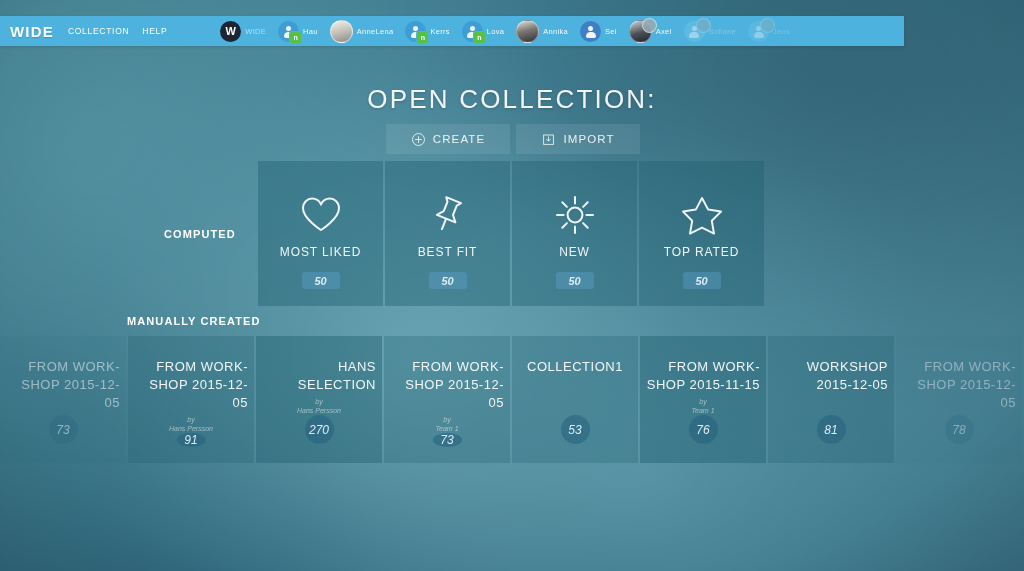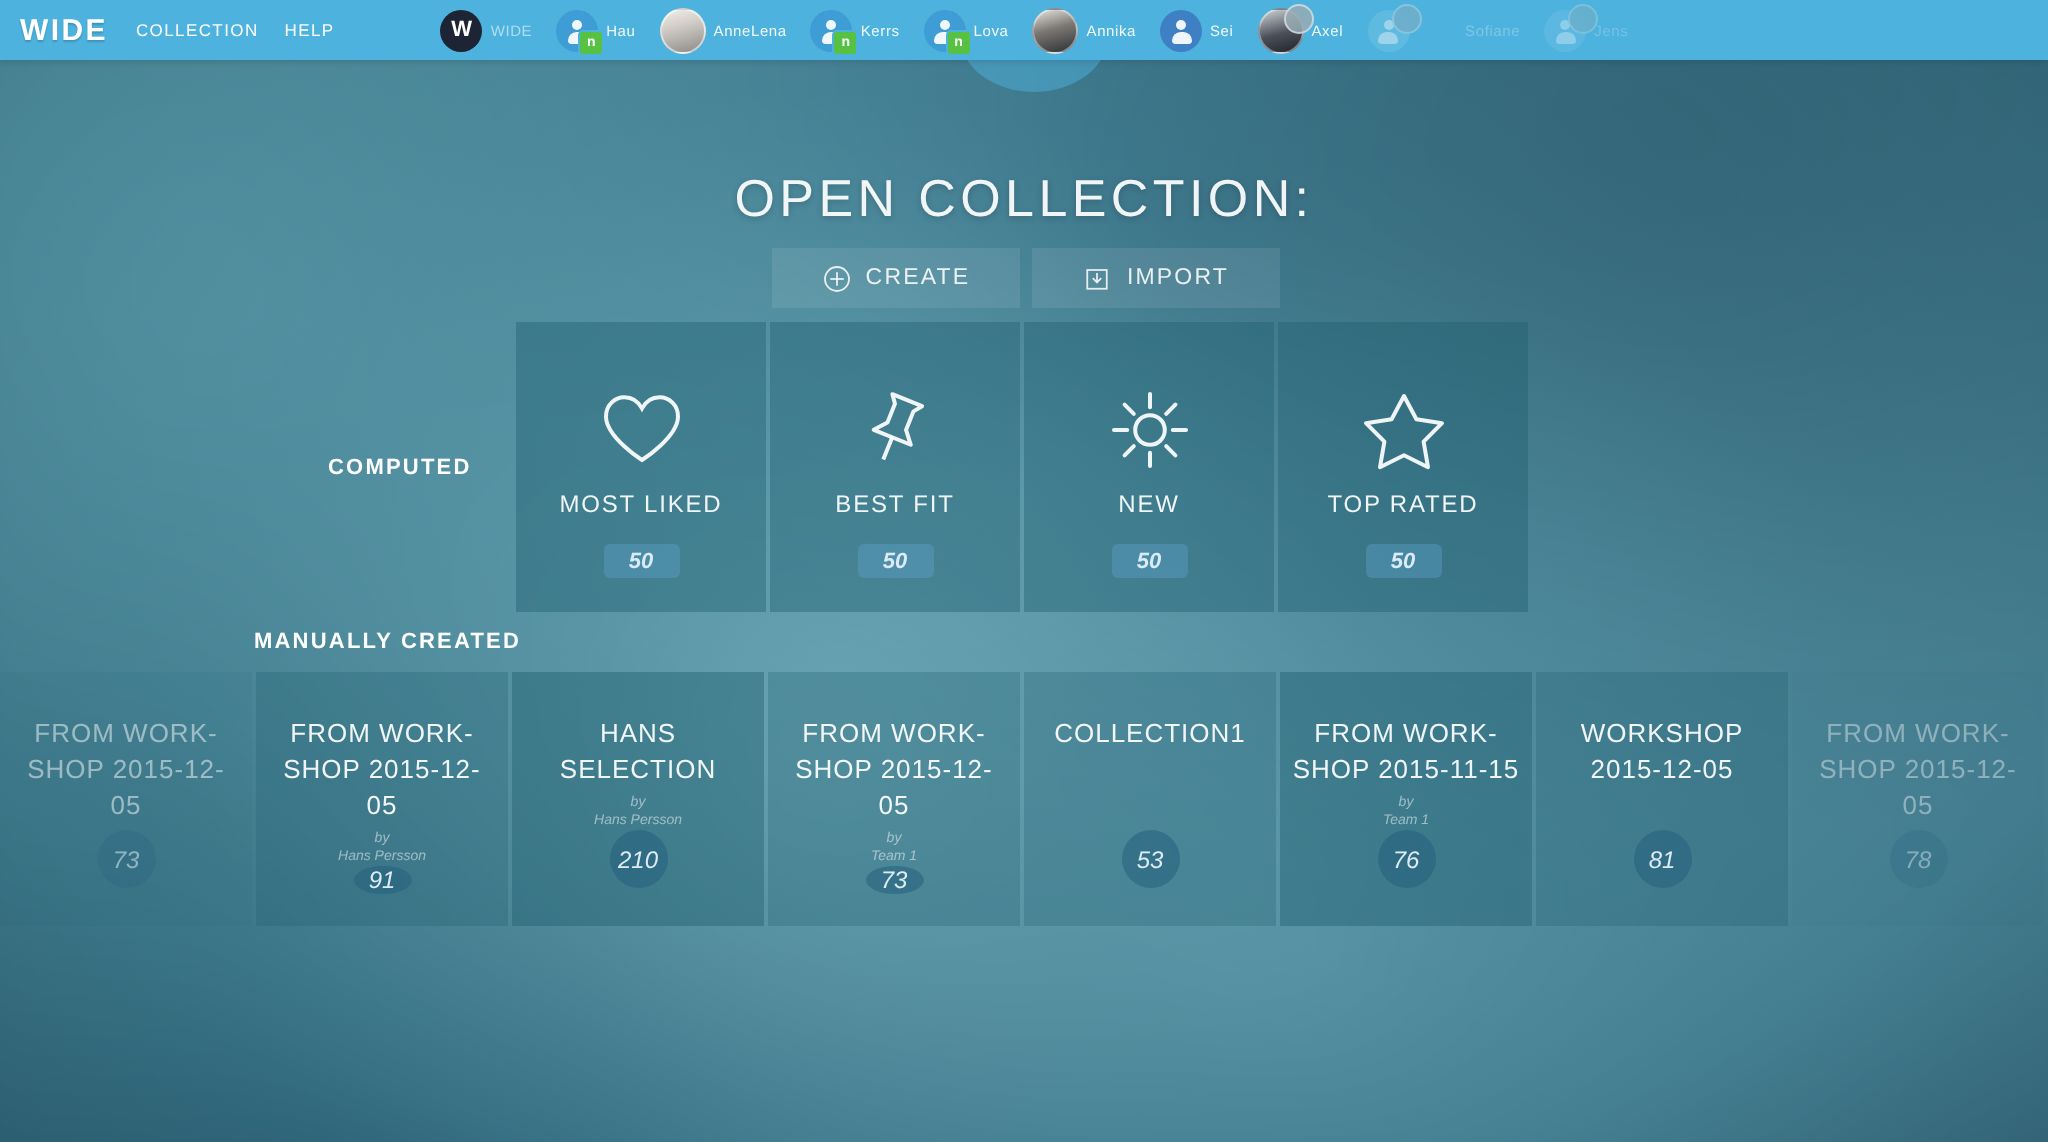--- a/index.html
+++ b/index.html
@@ -24,21 +24,21 @@
       linear-gradient(160deg,#3f8799 0%,#38788c 45%,#33708a 72%,#2f6a84 100%);
     filter:blur(26px);
   }
   #bg-vignette{
     position:absolute;inset:0;
     background:radial-gradient(ellipse at 50% 42%, rgba(255,255,255,.05) 0%, rgba(0,0,0,.10) 78%, rgba(0,0,0,.20) 100%);
   }
 
   
   #navbar{
-    position:absolute;top:0;left:0;width:1024px;height:30px;
+    position:absolute;top:16px;left:0;width:904px;height:30px;
     background:#4db2dd;
     display:flex;align-items:center;
     z-index:20;
     box-shadow:0 1px 3px rgba(0,0,0,.12);
   }
   #brand{
     font-size:15px;font-weight:bold;letter-spacing:1.2px;color:#ffffff;
     margin-left:10px;margin-right:14px;
     text-shadow:0 1px 1px rgba(0,0,0,.18);
   }
@@ -103,21 +103,21 @@
     width:11px;height:11px;border-radius:2.5px;
     background:#57c144;border:1.5px solid #4db2dd;
     display:flex;align-items:center;justify-content:center;
     font-size:7px;color:#ffffff;line-height:1;font-weight:bold;
   }
   .stack-badge{
     position:absolute;right:-6px;top:-3px;
     width:13px;height:13px;border-radius:50%;
     background:rgba(150,170,180,.85);border:1px solid rgba(255,255,255,.5);
   }
-  .avatar-item.faded{opacity:.48;gap:24px;}
+  .avatar-item.faded{opacity:.48;}
   .avatar-item.faded2{opacity:.38;}
   #nav-ripple{
     position:absolute;left:480px;top:18px;width:74px;height:28px;
     border-radius:0 0 50% 50%/0 0 100% 100%;
     background:rgba(77,178,221,.50);
     z-index:19;pointer-events:none;
   }
 
   
   #content{position:absolute;inset:0;z-index:10;}
@@ -187,21 +187,21 @@
     width:126px;height:127px;
     background:rgba(32,96,112,.30);
     display:flex;flex-direction:column;align-items:center;
     padding:0 6px;box-sizing:border-box;
     cursor:pointer;
   }
   .collection-card.dim{opacity:.52;background:rgba(32,96,112,.16);}
   .collection-card.dim2{opacity:.42;background:rgba(32,96,112,.12);}
   .collection-card.bright{background:rgba(32,96,112,.44);}
   .cl-title{
-    margin-top:22px;text-align:center;
+    margin-top:22px;text-align:right;
     font-size:13px;line-height:18px;letter-spacing:.5px;font-weight:300;
     color:rgba(255,255,255,.92);
     word-break:break-word;
   }
   .cl-by{
     margin-top:3px;text-align:center;
     font-size:7px;line-height:9px;font-style:italic;
     color:rgba(255,255,255,.50);
   }
   .cl-count{
@@ -404,21 +404,21 @@
       </div>
       <div class="cl-count">91</div>
     </div>
 
     <div class="collection-card bright">
       <div class="cl-title">HANS SELECTION</div>
       <div class="cl-by">
         <div>by</div>
         <div>Hans Persson</div>
       </div>
-      <div class="cl-count">210</div>
+      <div class="cl-count">270</div>
     </div>
 
     <div class="collection-card">
       <div class="cl-title">FROM WORK-SHOP 2015-12-05</div>
       <div class="cl-by">
         <div>by</div>
         <div>Team 1</div>
       </div>
       <div class="cl-count">73</div>
     </div>

